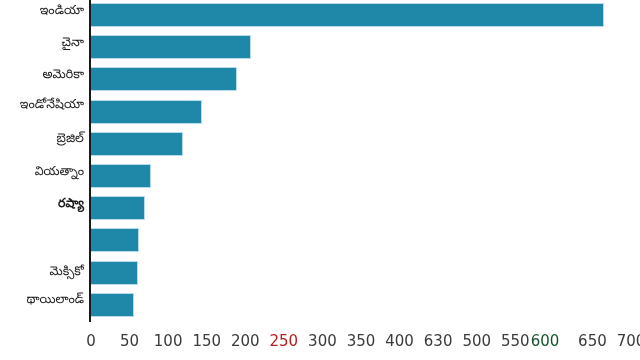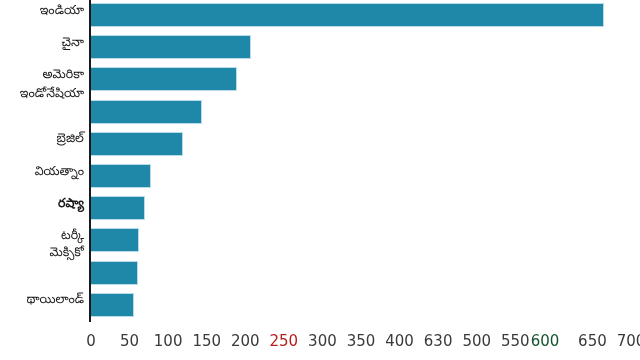--- a/index.html
+++ b/index.html
@@ -103,26 +103,25 @@
 </style>
 </head>
 <body>
 
 <div id="chart-root" style="background: rgb(255, 255, 255);">
 
   <div class="ylabels">
     <div class="ylabel" style="top:2px;">ఇండియా</div>
     <div class="ylabel" style="top:34px;">చైనా</div>
     <div class="ylabel" style="top:66px;">అమెరికా</div>
-    <div class="ylabel" style="top:85px;margin-left:24px;">ఇండోనేషియా</div>
+    <div class="ylabel" style="top:96px;margin-left:24px;">ఇండోనేషియా</div>
     <div class="ylabel" style="top:130px;">బ్రెజిల్</div>
     <div class="ylabel" style="top:163px;">వియత్నాం</div>
     <div class="ylabel" style="top:195px;font-weight:bold;">రష్యా</div>
-    <div class="ylabel" style="top:227px;">టర్కీ</div>
-    <div class="ylabel" style="top:244px;">మెక్సికో</div>
+    <div class="ylabel" style="top:264px;font-family:Liberation Mono, monospace;">మెక్సికో</div>
     <div class="ylabel" style="top:291px;">థాయిలాండ్</div>
   </div>
 
   <div class="axis-line-y" style="background: rgb(26, 26, 26);"></div>
 
   <div class="plot-area">
     <div class="bars-layer">
       <div class="bar-row" style="top:0px;">
         <div class="bar" style="width: 512.271px; background: rgb(31, 135, 168); border-color: rgb(184, 220, 234);"></div>
       </div>

